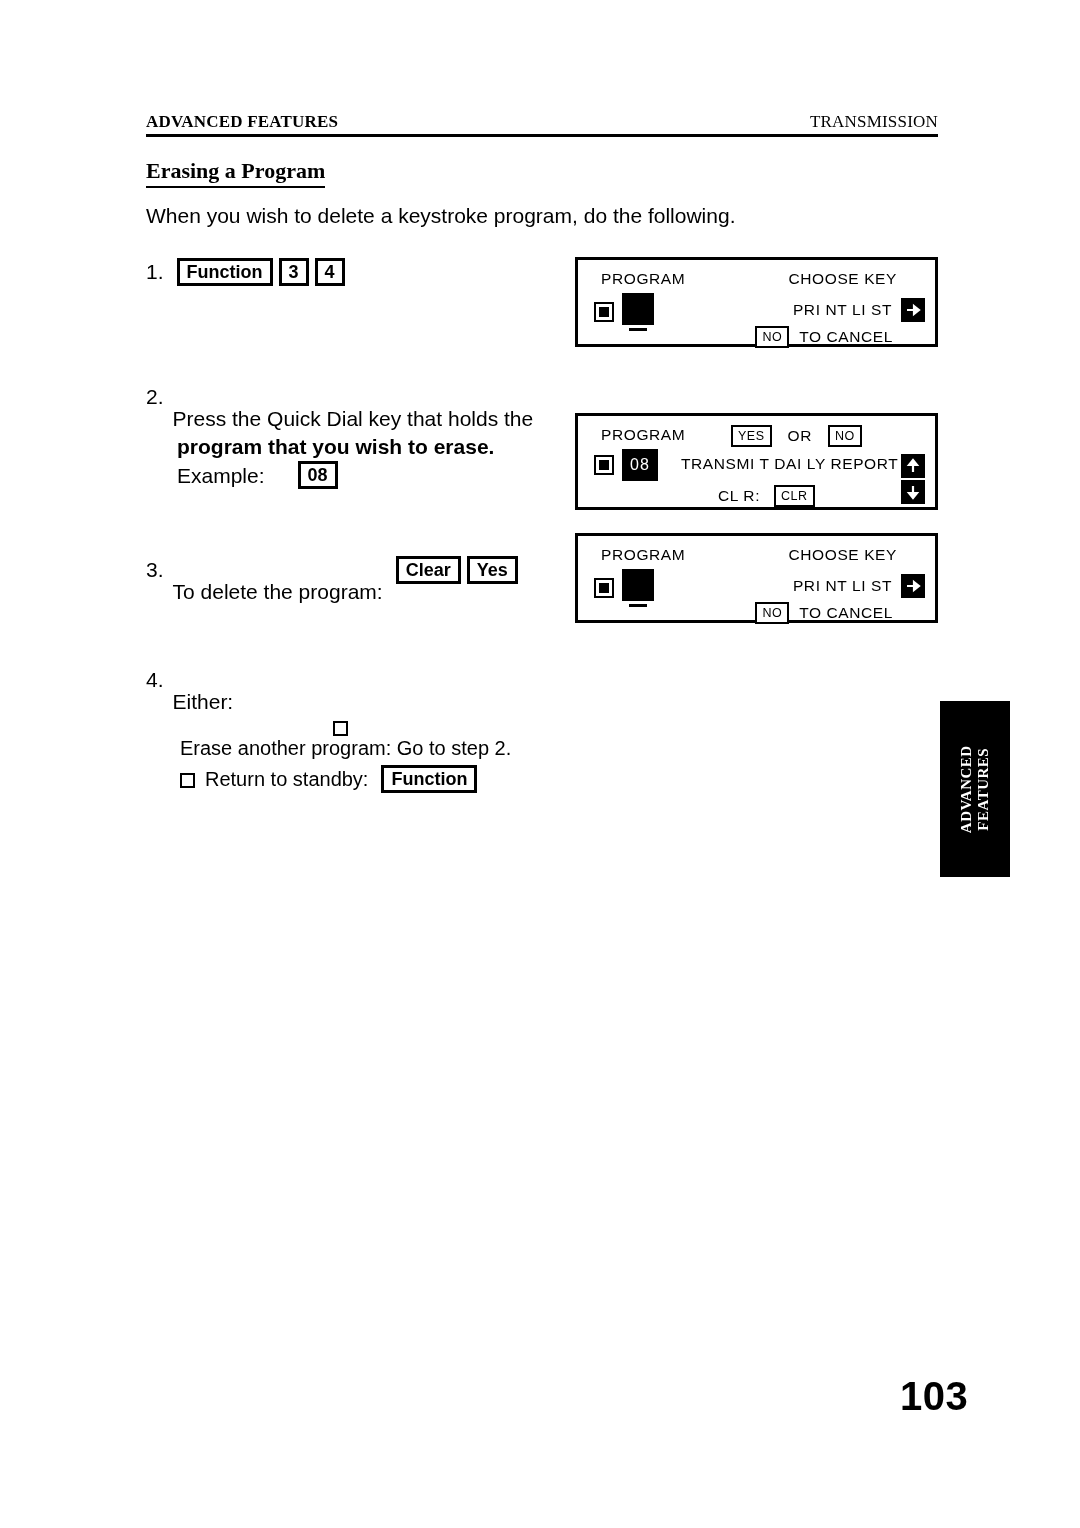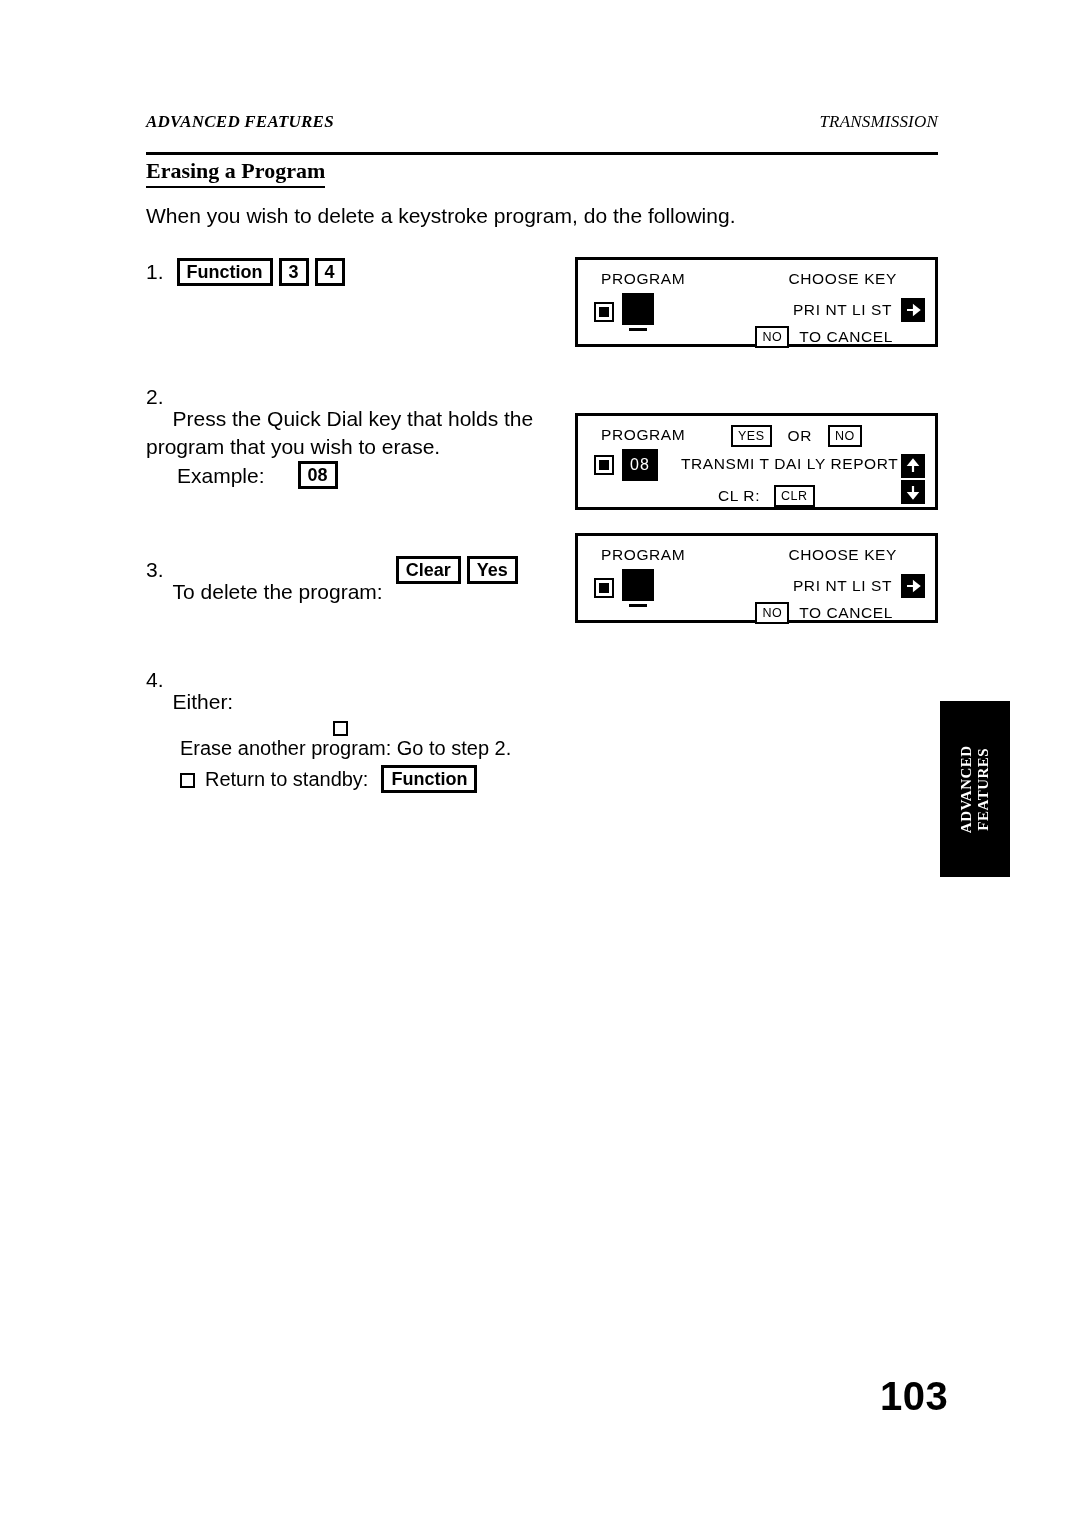--- a/index.html
+++ b/index.html
@@ -19,23 +19,22 @@
   
   #running-header {
     position: absolute;
     left: 146px;
     top: 112px;
     width: 792px;
     display: flex;
     justify-content: space-between;
     align-items: baseline;
     border-bottom: 3px solid #000;
-    padding-bottom: 20px;
+    padding-bottom: 2px;
     font-family: "Liberation Serif", serif;
-    font-style: italic;
   }
   #running-header .hdr-left {
     font-weight: bold;
     font-size: 17px;
     letter-spacing: 0.2px;
   }
   #running-header .hdr-right {
     font-weight: normal;
     font-size: 17px;
     letter-spacing: 0.2px;
@@ -259,21 +258,21 @@
     font-family: "Liberation Serif", serif;
     font-weight: bold;
     font-size: 15px;
     letter-spacing: 0.5px;
     line-height: 1.15;
   }
 
   
   #page-number {
     position: absolute;
-    left: 880px;
+    left: 900px;
     top: 1374px;
     font-size: 40px;
     font-weight: bold;
     letter-spacing: 0.5px;
   }
 </style>
 </head>
 <body>
 
 <div id="running-header">
@@ -294,21 +293,21 @@
     <span class="keycap num">4</span>
   </div>
 </div>
 
 <div class="step" style="top:361px;">
   <div class="step-row">
     <span class="step-num">2.</span>
     <span style="display:inline-block;width:9px;"></span>
     <span class="step-body">Press the Quick Dial key that holds the</span>
   </div>
-  <div style="">program that you wish to erase.</div>
+  <div style="margin-left:31px;font-weight:bold;">program that you wish to erase.</div>
   <div class="step-row" style="margin-left:31px;margin-top:1px;gap:8px;">
     <span>Example:</span>
     <span style="display:inline-block;width:14px;"></span>
     <span class="keycap num">08</span>
   </div>
 </div>
 
 <div class="step" style="top:534px;">
   <div class="step-row">
     <span class="step-num">3.</span>

